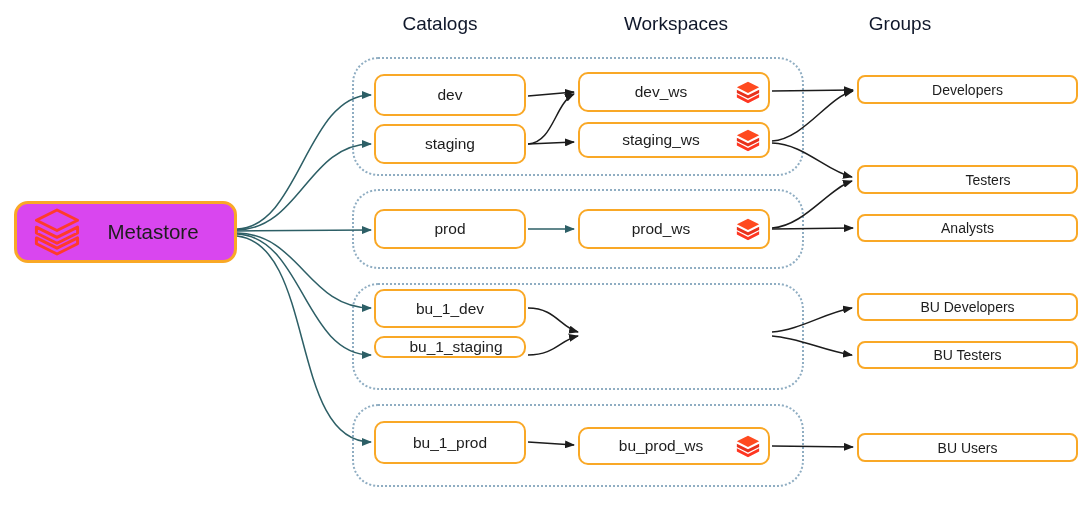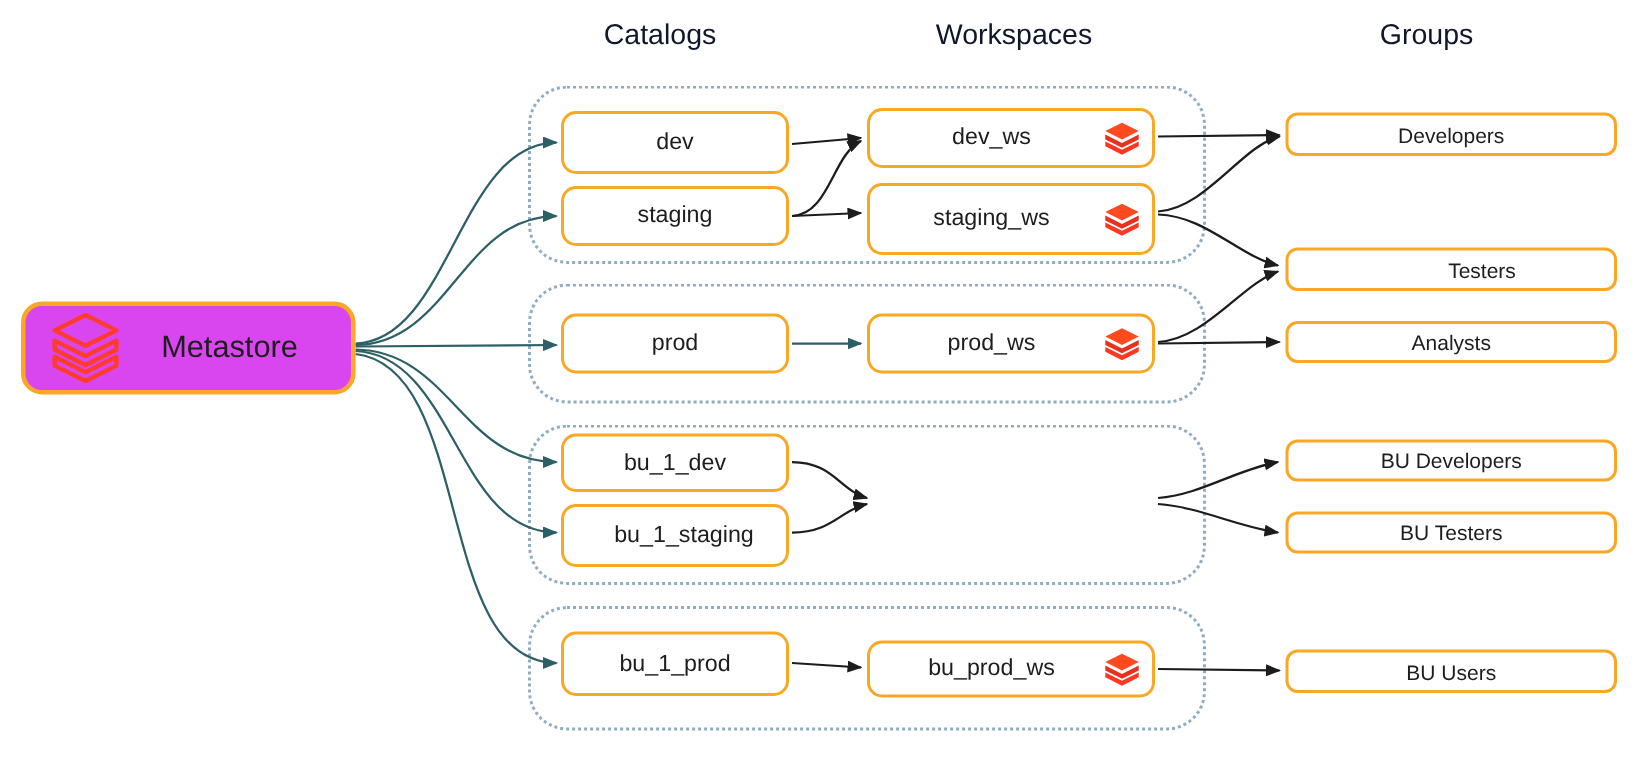--- a/index.html
+++ b/index.html
@@ -22,21 +22,21 @@
         margin-right:10px;}
   svg.edges{position:absolute;left:0;top:0;pointer-events:none;}
 </style>
 </head>
 <body>
 
 <div class="canvas">
 
   <div class="hdr" style="left:440px;">Catalogs</div>
   <div class="hdr" style="left:676px;">Workspaces</div>
-  <div class="hdr" style="left:951px;">Groups</div>
+  <div class="hdr" style="left:900px;">Groups</div>
 
   <div class="cluster" style="left:352px;top:57px;width:452px;height:119px;"></div>
   <div class="cluster" style="left:352px;top:189px;width:452px;height:80px;"></div>
   <div class="cluster" style="left:352px;top:283px;width:452px;height:107px;"></div>
   <div class="cluster" style="left:352px;top:404px;width:452px;height:83px;"></div>
 
   <svg class="edges" width="1091" height="511" viewBox="0 0 1091 511">
     <defs>
       <marker id="arr-teal" markerWidth="10" markerHeight="8" refX="9" refY="4" orient="auto" markerUnits="userSpaceOnUse">
         <path d="M0,0 L10,4 L0,8 Z" fill="#2d5f66"></path>
@@ -88,36 +88,36 @@
     </div>
   <div class="node" style="left:374px;top:124px;width:152px;height:40px;">
       <span>staging</span>
     </div>
   <div class="node" style="left:374px;top:209px;width:152px;height:40px;">
       <span>prod</span>
     </div>
   <div class="node" style="left:374px;top:289px;width:152px;height:39px;">
       <span>bu_1_dev</span>
     </div>
-  <div class="node" style="left:374px;top:336px;width:152px;height:42px;padding-left:12px;">
+  <div class="node" style="left:374px;top:336px;width:152px;height:22px;padding-left:12px;">
       <span>bu_1_staging</span>
     </div>
   <div class="node" style="left:374px;top:421px;width:152px;height:43px;">
       <span>bu_1_prod</span>
     </div>
 
   <div class="node ws" style="left:578px;top:72px;width:192px;height:40px;">
     <span>dev_ws</span>
     <svg class="ws-icon" viewBox="0 0 28 24">
         <path d="M14,1 L26,7 L14,13 L2,7 Z" fill="#ff4a1f"></path>
         <path d="M2,9.5 L2,13 L14,19 L26,13 L26,9.5 L14,15.5 Z" fill="#e8311c"></path>
         <path d="M2,14.5 L2,18 L14,24 L26,18 L26,14.5 L14,20.5 Z" fill="#ff3621"></path>
       </svg>
   </div>
-  <div class="node ws" style="left:578px;top:122px;width:192px;height:48px;">
+  <div class="node ws" style="left:578px;top:122px;width:192px;height:36px;">
     <span>staging_ws</span>
     <svg class="ws-icon" viewBox="0 0 28 24">
         <path d="M14,1 L26,7 L14,13 L2,7 Z" fill="#ff4a1f"></path>
         <path d="M2,9.5 L2,13 L14,19 L26,13 L26,9.5 L14,15.5 Z" fill="#e8311c"></path>
         <path d="M2,14.5 L2,18 L14,24 L26,18 L26,14.5 L14,20.5 Z" fill="#ff3621"></path>
       </svg>
   </div>
   <div class="node ws" style="left:578px;top:209px;width:192px;height:40px;">
     <span>prod_ws</span>
     <svg class="ws-icon" viewBox="0 0 28 24">

